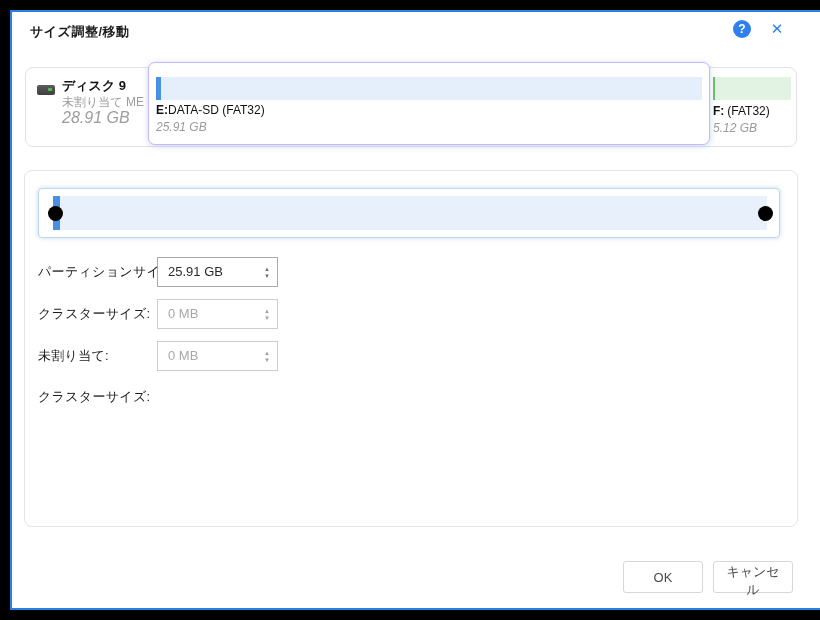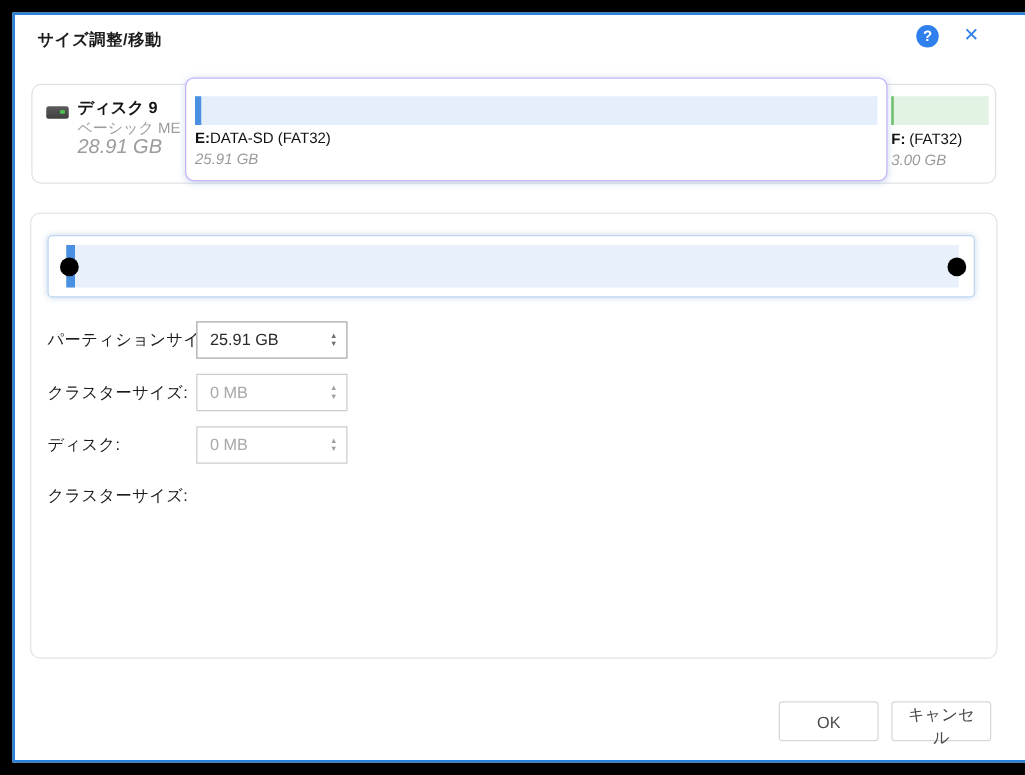--- a/index.html
+++ b/index.html
@@ -140,35 +140,35 @@
 
     <span class="title">サイズ調整/移動</span>
     <span class="help-btn">?</span>
     <span class="close-btn">✕</span>
 
     <div class="disk-row">
       <span class="disk-icon">
           <span class="led"></span>
         </span>
       <div class="disk-name">ディスク 9</div>
-      <div class="disk-type">ベーシック ME</div>
+      <div class="disk-type">未割り当て ME</div>
       <div class="disk-size">28.91 GB</div>
 
       <div class="part-e">
         <div class="bar-e">
           <span class="used"></span>
         </div>
         <div class="plabel"><b>E:</b><span class="pname">DATA-SD (FAT32)</span></div>
         <div class="psize">25.91 GB</div>
       </div>
 
       <div class="part-f">
         <div class="bar-f"></div>
         <div class="plabel"><b>F:</b><span class="pname">(FAT32)</span></div>
-        <div class="psize">3.00 GB</div>
+        <div class="psize">5.12 GB</div>
       </div>
     </div>
 
     <div class="panel">
 
       <div class="slider">
         <div class="slider-bar">
           <span class="slider-used"></span>
         </div>
         <span class="handle left"></span>
@@ -191,21 +191,21 @@
         <div class="spinbox disabled">
           <span class="spin-value">0 MB</span>
           <span class="spinner">
             <span>▲</span>
             <span>▼</span>
           </span>
         </div>
       </div>
 
       <div class="form-row" style="top:170px">
-        <span class="form-label">ディスク:</span>
+        <span class="form-label">未割り当て:</span>
         <div class="spinbox disabled">
           <span class="spin-value">0 MB</span>
           <span class="spinner">
             <span>▲</span>
             <span>▼</span>
           </span>
         </div>
       </div>
 
       <div class="form-row" style="top:211px">

